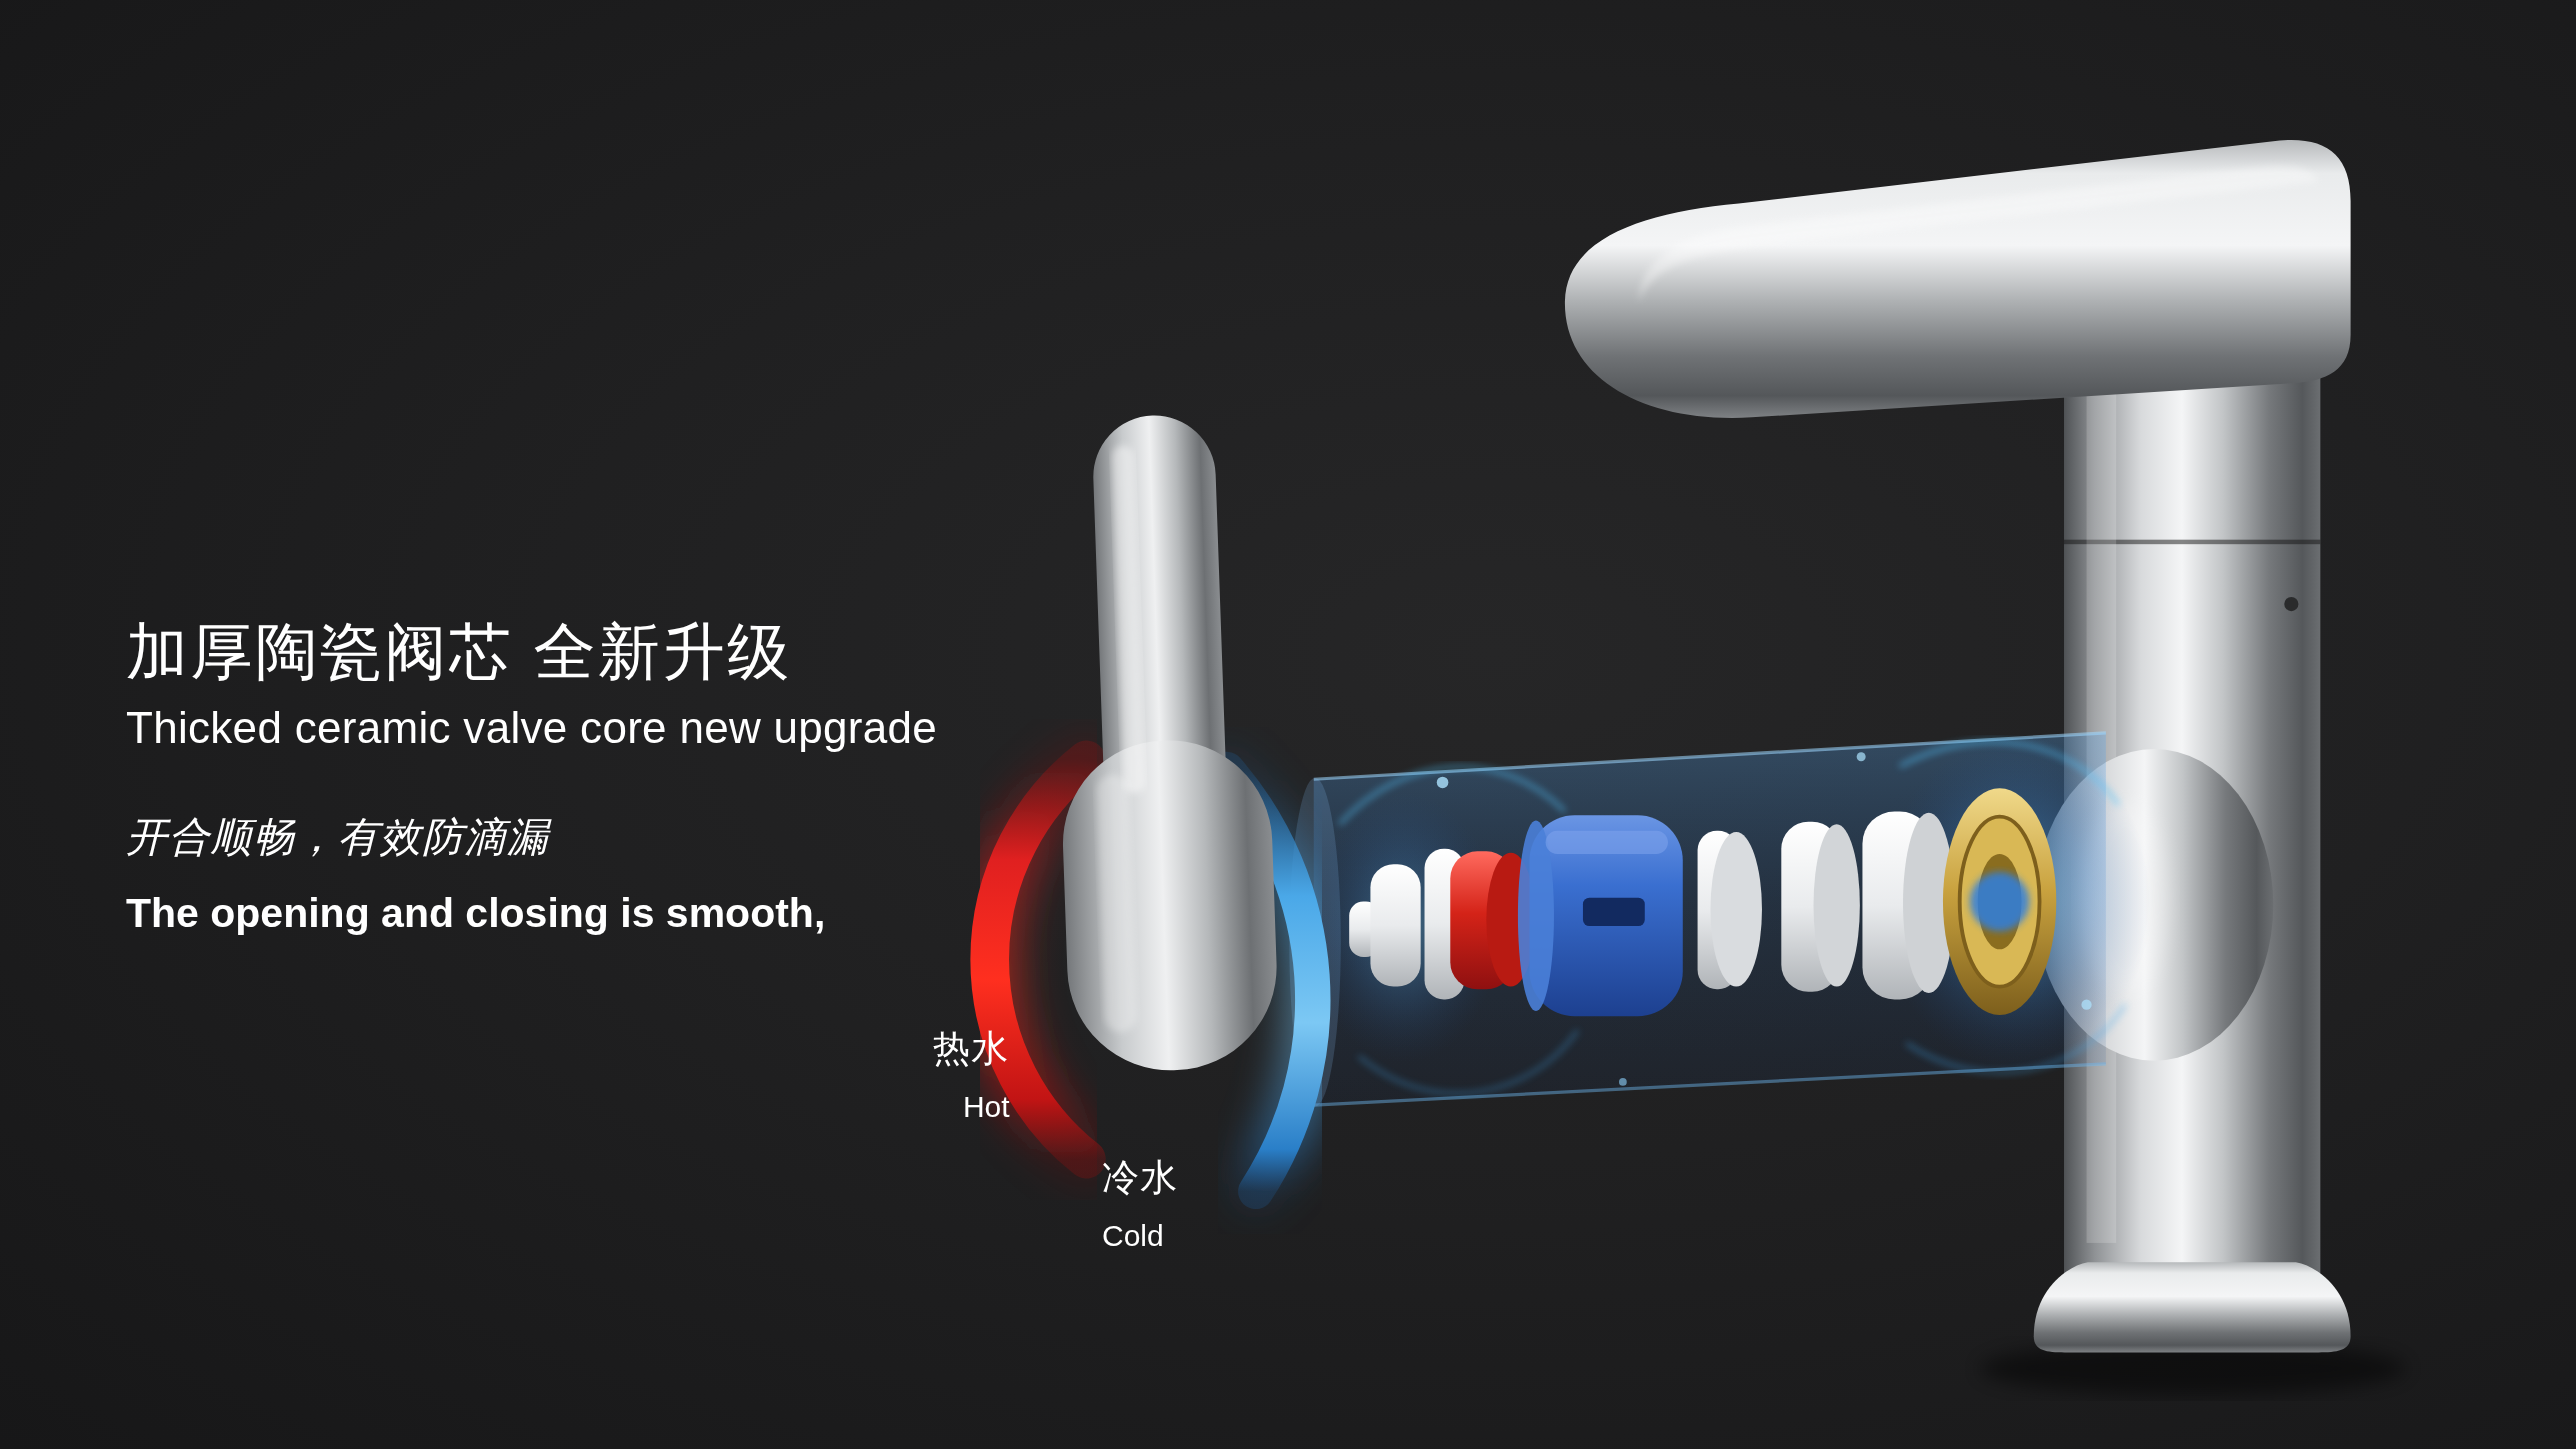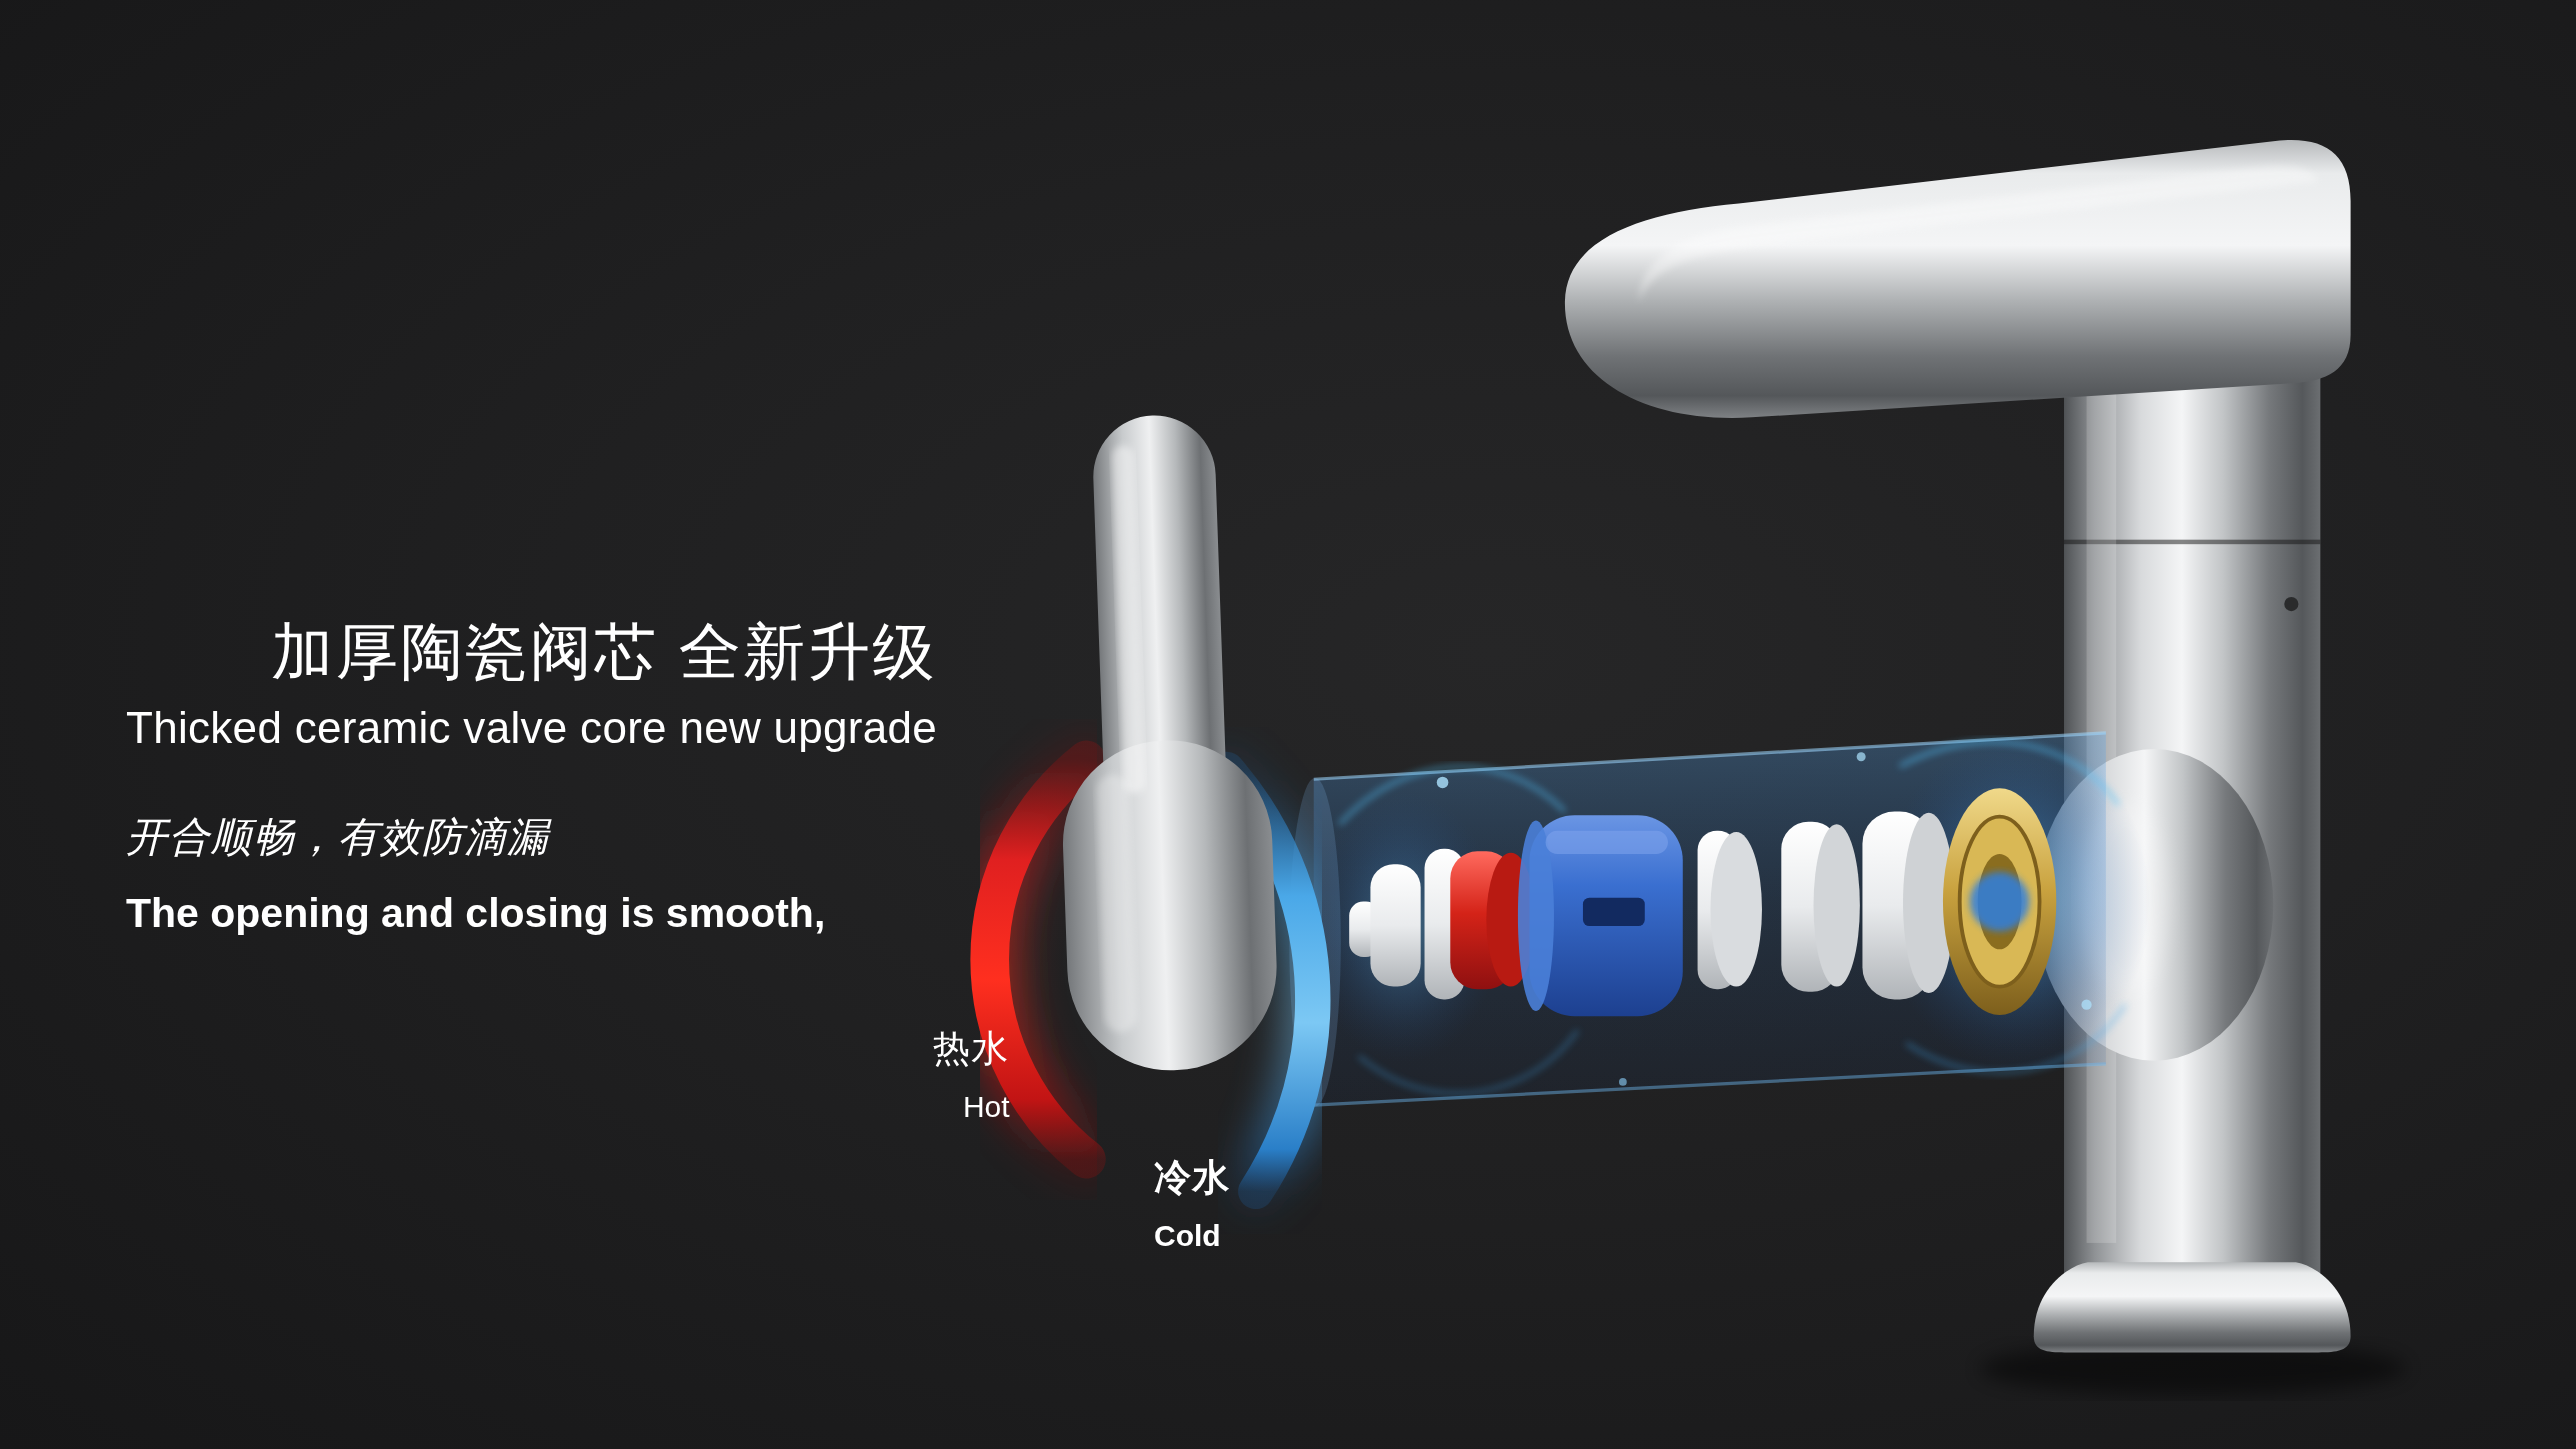--- a/index.html
+++ b/index.html
@@ -10,36 +10,36 @@
   }
   .stage{
     position:relative;width:2576px;height:1449px;
     background:radial-gradient(ellipse at 58% 45%, #262627 0%, #202021 45%, #171718 100%);
   }
   .art{position:absolute;left:0;top:0;width:2576px;height:1449px;}
   .headline{
     position:absolute;left:126px;top:618px;color:#ffffff;
   }
   .title-cn{
-    font-size:62px;font-weight:500;letter-spacing:2.6px;line-height:1.1;margin:0;text-align:right;
+    font-size:62px;font-weight:500;letter-spacing:2.6px;line-height:1.1;margin:0;
   }
   .title-en{
     font-size:44px;font-weight:400;margin-top:16.7px;letter-spacing:0.3px;
   }
   .feature-cn{
     font-size:41px;font-weight:400;margin-top:57px;letter-spacing:1.3px;font-style:italic;
   }
   .feature-en{
     font-size:41px;font-weight:700;margin-top:19.3px;line-height:1.42;
   }
   .temp-label{position:absolute;color:#ffffff;text-align:left;}
   .temp-label .cn{font-size:37px;letter-spacing:1.3px;}
   .temp-label .en{font-size:30px;margin-top:15.5px;}
   .hot-label{left:933px;top:1024px;text-align:right;}
-  .cold-label{left:1154px;top:1153px;font-weight:bold;}
+  .cold-label{left:1102px;top:1153px;}
 </style>
 </head>
 <body>
 
 <div class="stage">
 
   <svg class="art" viewBox="0 0 4000 2250" aria-hidden="true">
     <defs>
       <linearGradient id="chromeV" x1="0" y1="0" x2="1" y2="0">
         <stop offset="0" stop-color="#4f5255"></stop>

